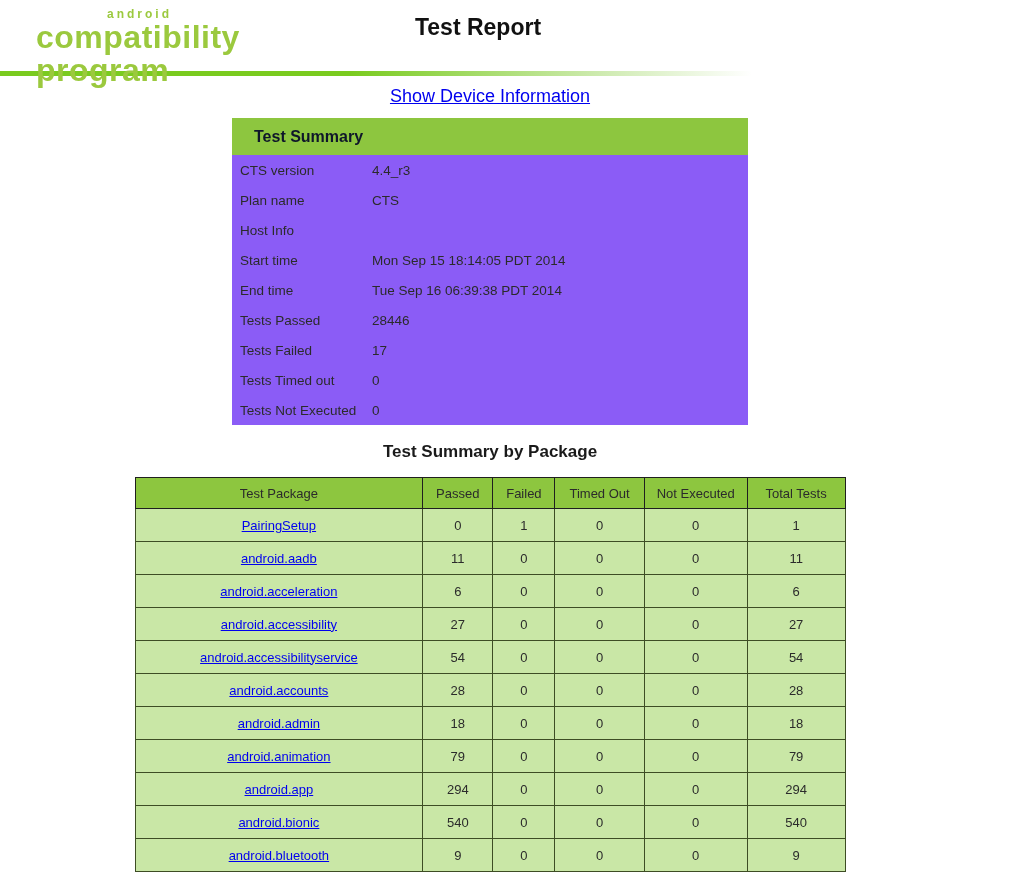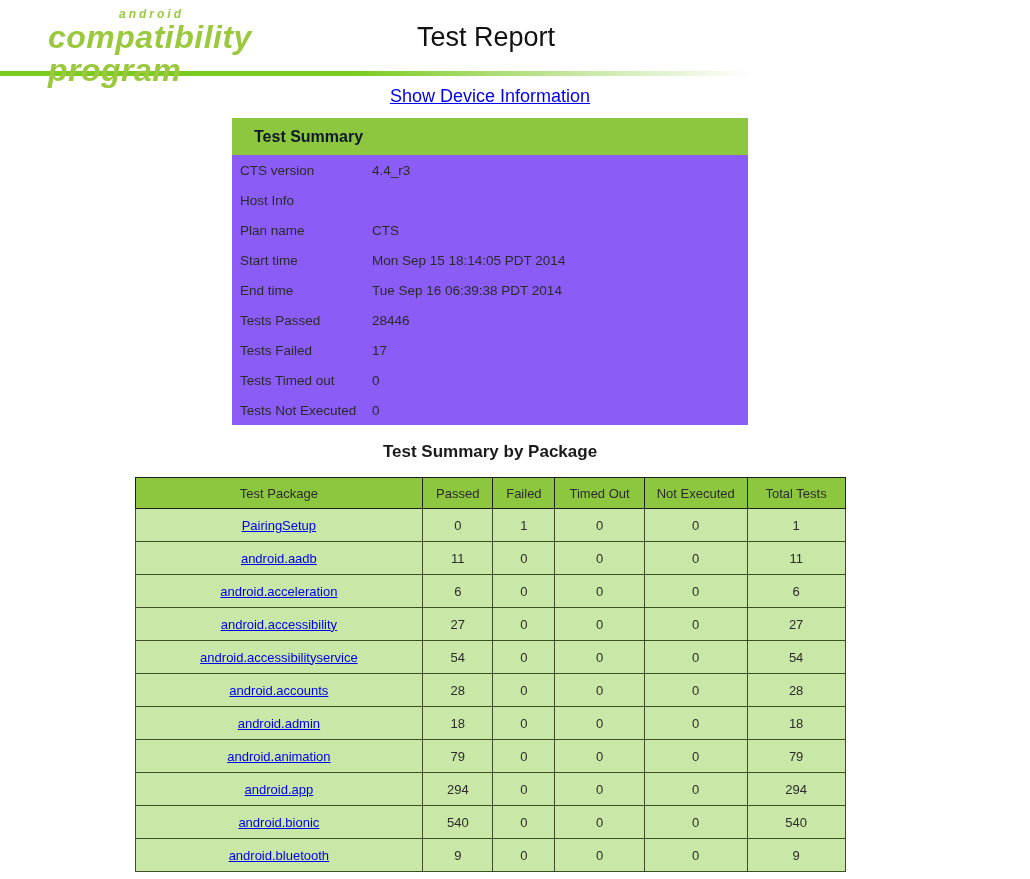--- a/index.html
+++ b/index.html
@@ -15,23 +15,22 @@
     color: #2b2b2b;
   }
 
   
   .page-header {
     position: relative;
     height: 63px;
     padding-top: 8px;
   }
   .logo {
-    margin-left: 48px;
+    margin-left: 36px;
     width: 340px;
-    font-style: italic;
   }
   .logo-android {
     color: #9bc93e;
     font-size: 12px;
     font-weight: bold;
     letter-spacing: 3px;
     margin-left: 71px;
     line-height: 13px;
   }
   .logo-main {
@@ -39,23 +38,23 @@
     font-size: 32px;
     font-weight: bold;
     letter-spacing: 0.5px;
     line-height: 33px;
   }
   .report-title {
     position: absolute;
     left: 478px;
     top: 14px;
     transform: translateX(-50%);
-    margin: 8px;
-    font-size: 27px;
-    font-weight: normal;
+    margin: 0;
+    font-size: 23px;
+    font-weight: bold;
     color: #111111;
     white-space: nowrap;
   }
   .green-bar {
     height: 5px;
     background: linear-gradient(to right,
       #7acb1f 0%, #7acb1f 34%, #cdeaae 58%, #ffffff 73%, #ffffff 100%);
   }
 
   
@@ -155,26 +154,26 @@
       <tr>
         <th colspan="2">Test Summary</th>
       </tr>
     </thead>
     <tbody>
       <tr>
         <td class="lbl">CTS version</td>
         <td>4.4_r3</td>
       </tr>
       <tr>
+        <td class="lbl">Plan name</td>
+        <td>CTS</td>
+      </tr>
+      <tr>
         <td class="lbl">Host Info</td>
         <td></td>
-      </tr>
-      <tr>
-        <td class="lbl">Plan name</td>
-        <td>CTS</td>
       </tr>
       <tr>
         <td class="lbl">Start time</td>
         <td>Mon Sep 15 18:14:05 PDT 2014</td>
       </tr>
       <tr>
         <td class="lbl">End time</td>
         <td>Tue Sep 16 06:39:38 PDT 2014</td>
       </tr>
       <tr>

